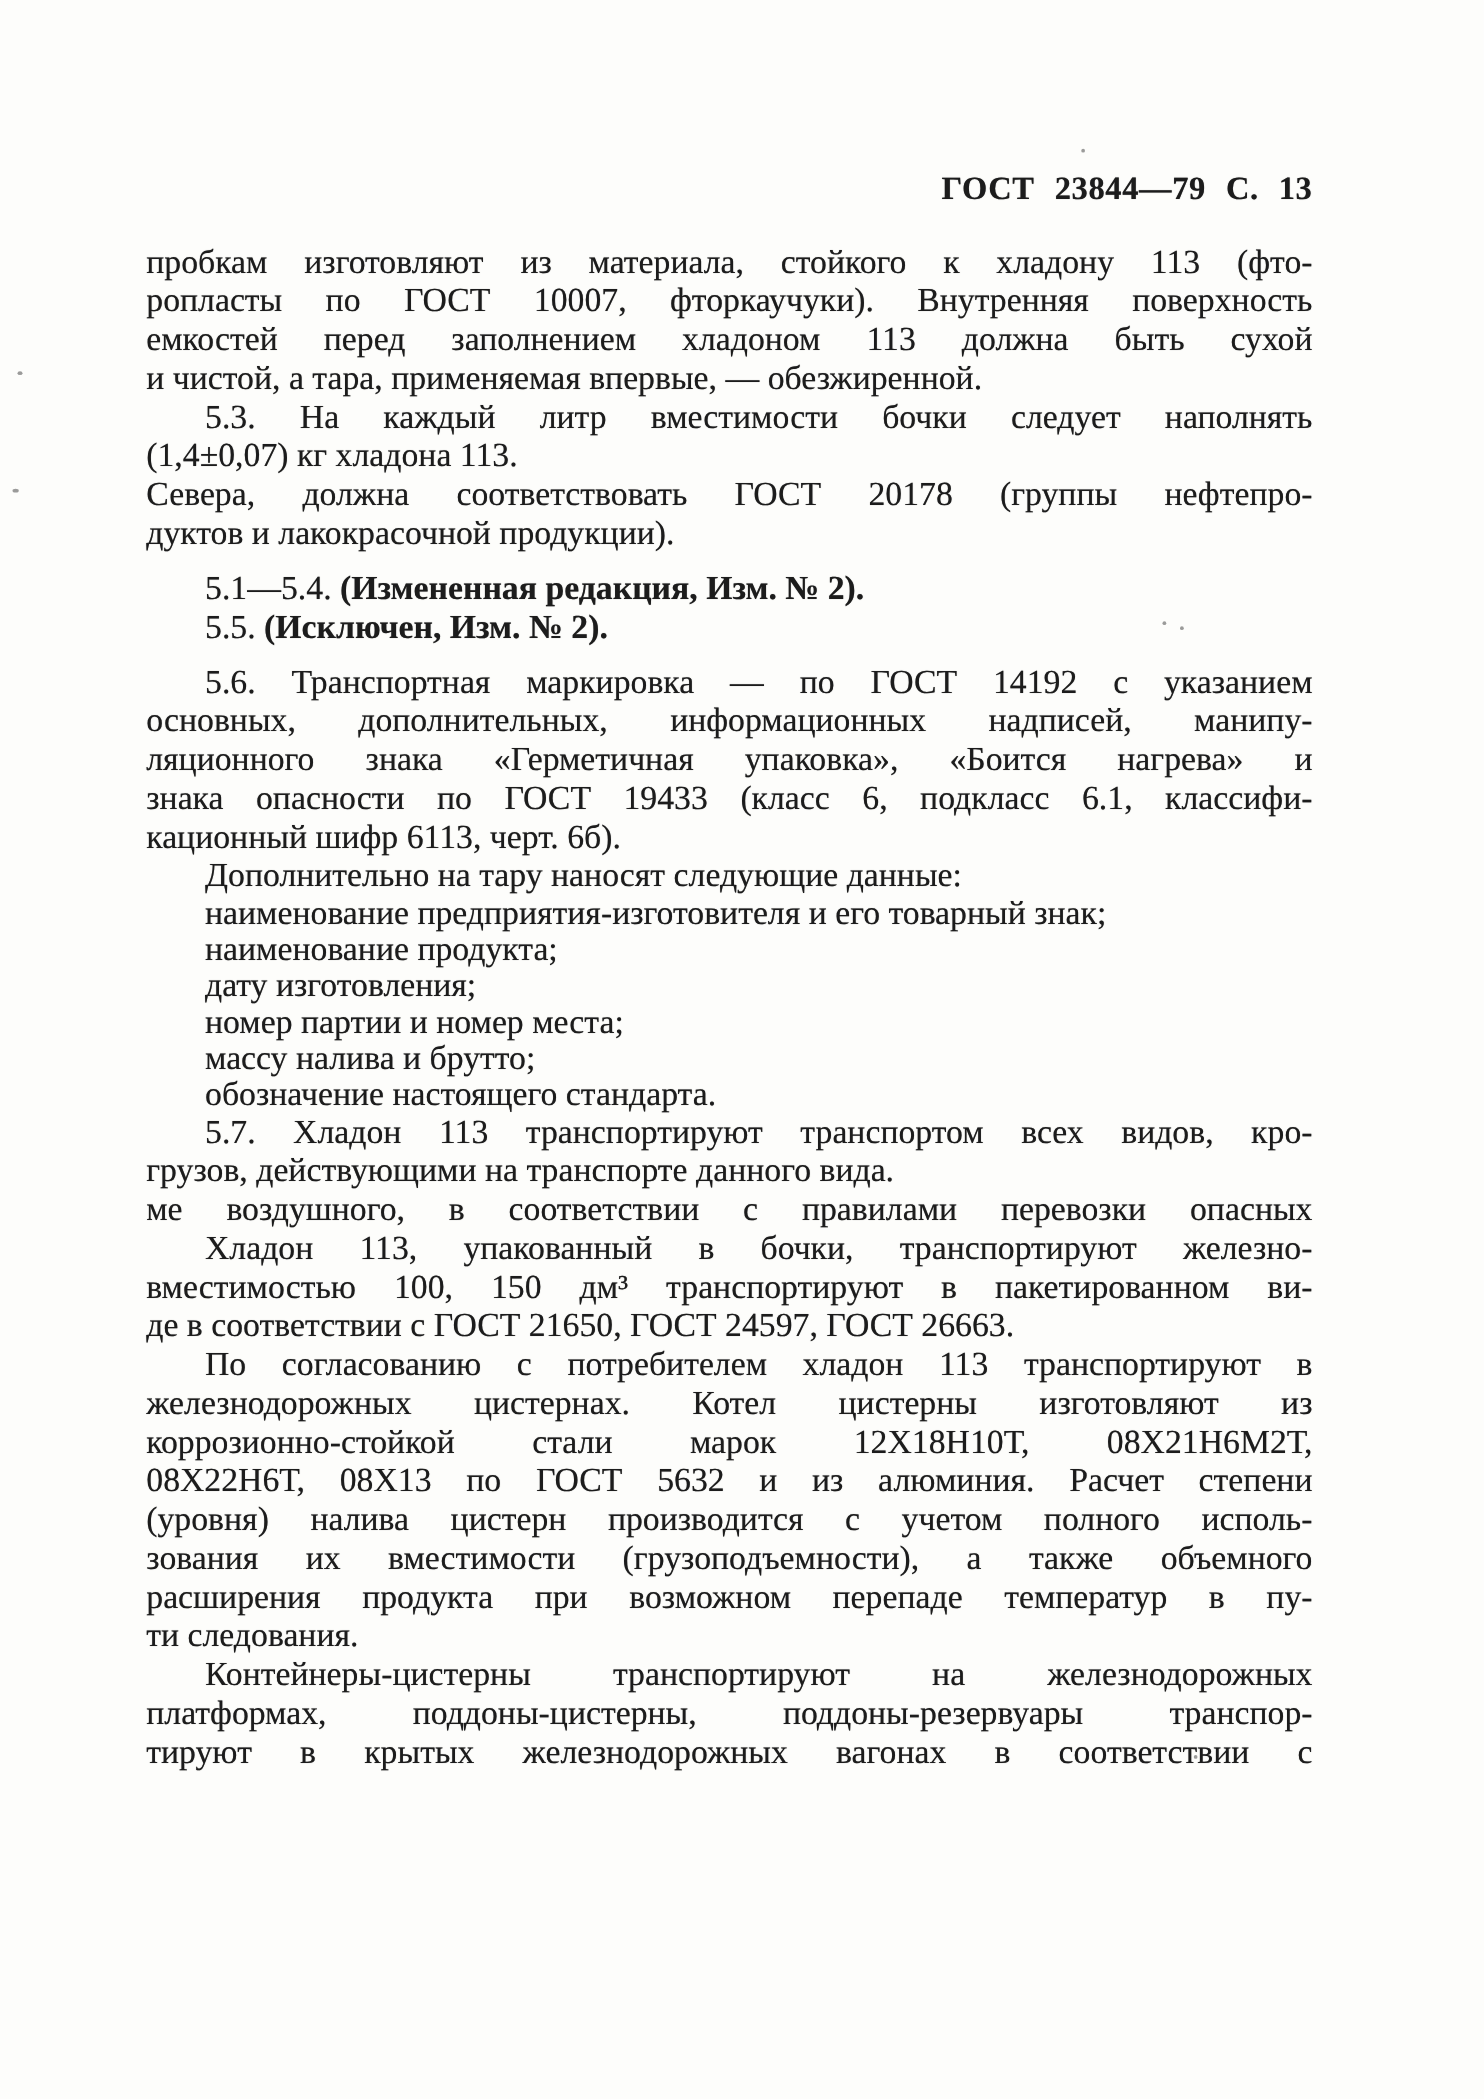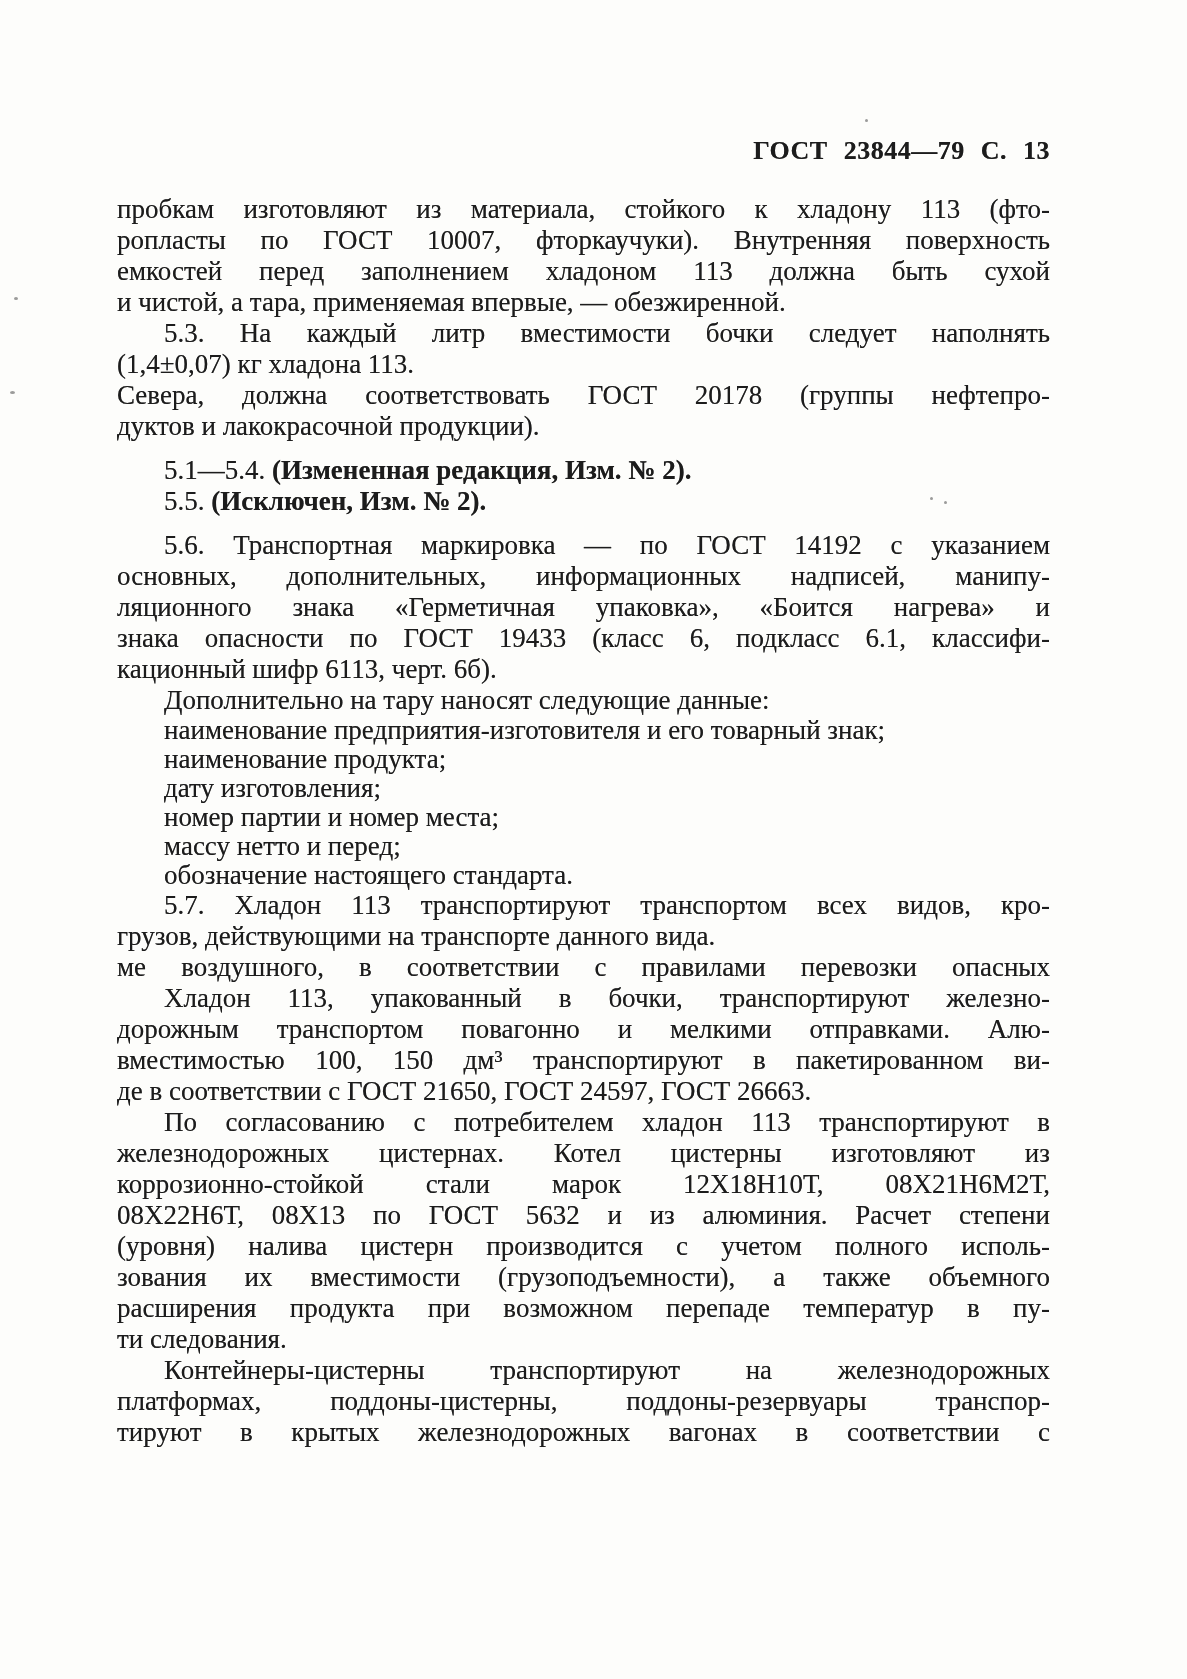--- a/index.html
+++ b/index.html
@@ -105,33 +105,32 @@
       <div class="block" data-name="list-item-product">
         <div class="line left indent" data-name="text-line">наименование продукта;</div>
       </div>
       <div class="block" data-name="list-item-date">
         <div class="line left indent" data-name="text-line">дату изготовления;</div>
       </div>
       <div class="block" data-name="list-item-batch">
         <div class="line left indent" data-name="text-line">номер партии и номер места;</div>
       </div>
       <div class="block" data-name="list-item-mass">
-        <div class="line left indent" data-name="text-line">массу нетто и перед;</div>
+        <div class="line left indent" data-name="text-line">массу налива и брутто;</div>
       </div>
       <div class="block" data-name="list-item-standard">
         <div class="line left indent" data-name="text-line">обозначение настоящего стандарта.</div>
       </div>
       <div class="block" data-name="para-5-7">
         <div class="line indent" data-name="text-line">5.7. Хладон 113 транспортируют транспортом всех видов, кро-</div>
         <div class="line left" data-name="text-line">грузов, действующими на транспорте данного вида.</div>
         <div class="line" data-name="text-line">ме воздушного, в соответствии с правилами перевозки опасных</div>
       </div>
       <div class="block" data-name="para-rail-transport">
         <div class="line indent" data-name="text-line">Хладон 113, упакованный в бочки, транспортируют железно-</div>
-        <div class="line" data-name="text-line">дорожным транспортом повагонно и мелкими отправками. Алю-</div>
         <div class="line" data-name="text-line">вместимостью 100, 150 дм³ транспортируют в пакетированном ви-</div>
         <div class="line left" data-name="text-line">де в соответствии с ГОСТ 21650, ГОСТ 24597, ГОСТ 26663.</div>
       </div>
       <div class="block" data-name="para-tank-cars">
         <div class="line indent" data-name="text-line">По согласованию с потребителем хладон 113 транспортируют в</div>
         <div class="line" data-name="text-line">железнодорожных цистернах. Котел цистерны изготовляют из</div>
         <div class="line" data-name="text-line">коррозионно-стойкой стали марок 12Х18Н10Т, 08Х21Н6М2Т,</div>
         <div class="line" data-name="text-line">08Х22Н6Т, 08Х13 по ГОСТ 5632 и из алюминия. Расчет степени</div>
         <div class="line" data-name="text-line">(уровня) налива цистерн производится с учетом полного исполь-</div>
         <div class="line" data-name="text-line">зования их вместимости (грузоподъемности), а также объемного</div>

